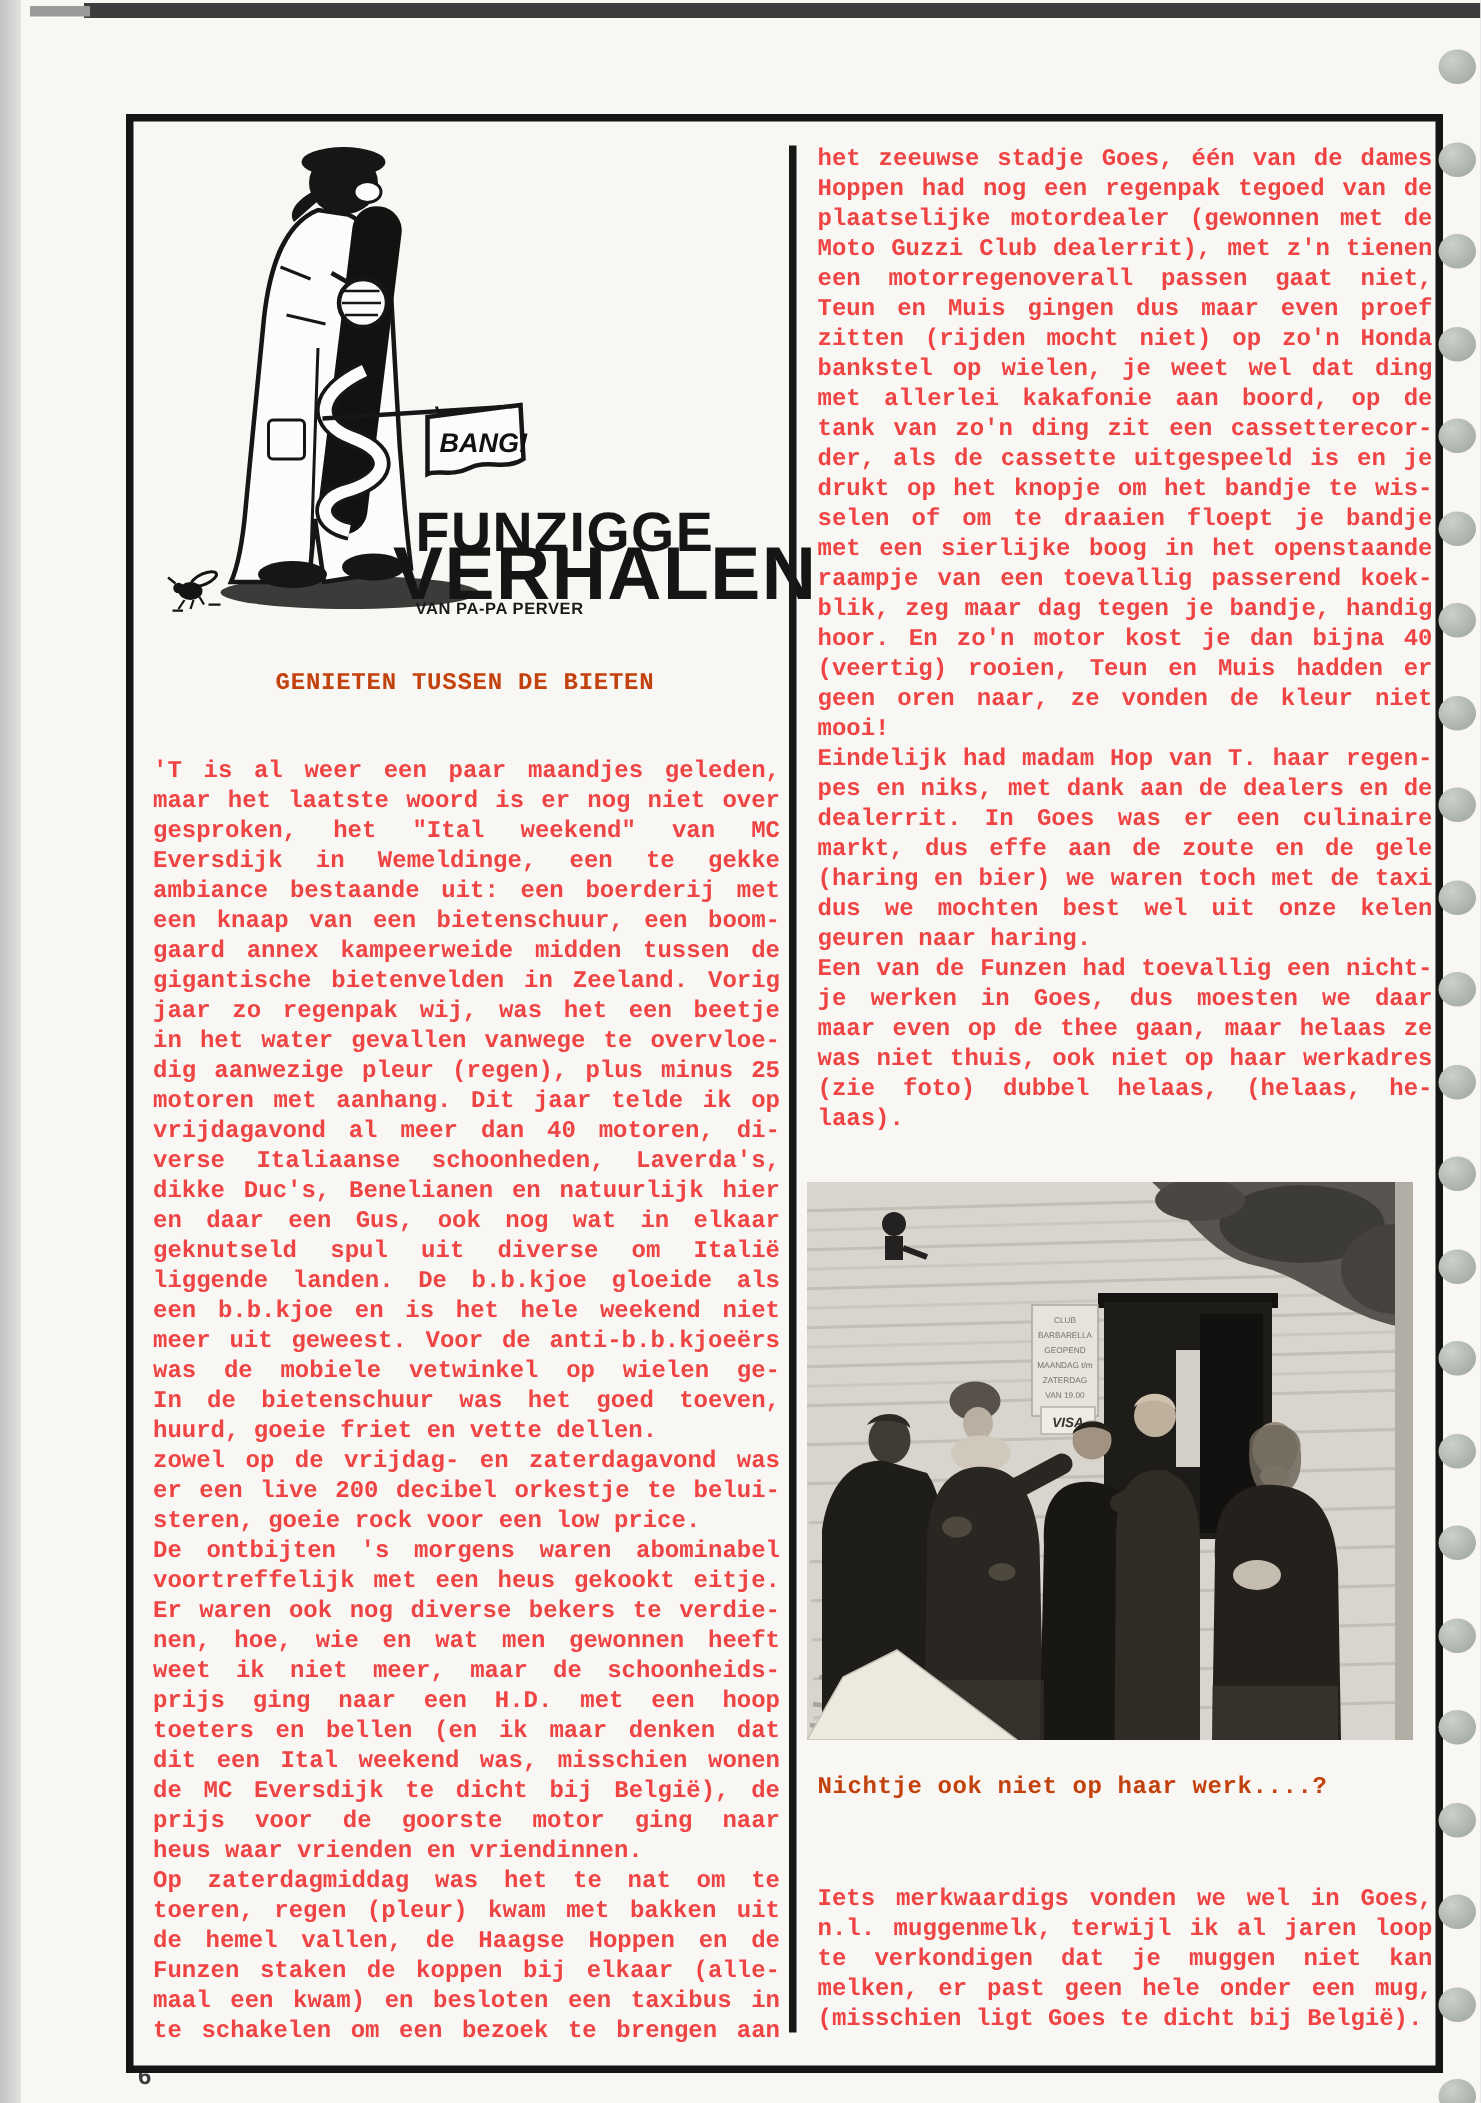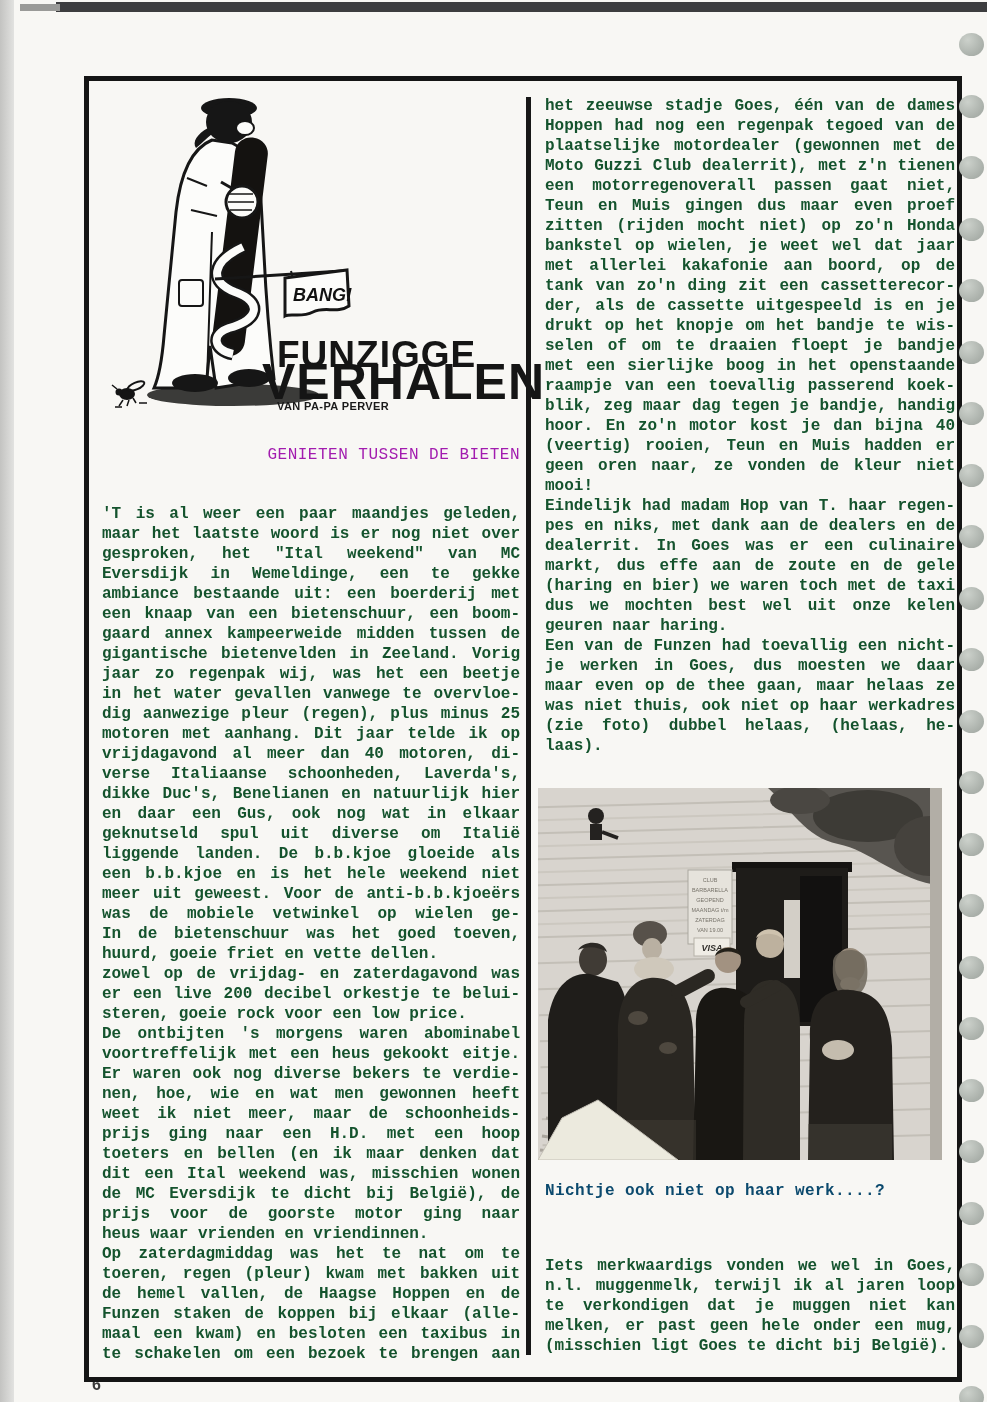--- a/index.html
+++ b/index.html
@@ -15,33 +15,33 @@
 
   .illustration { position:absolute; left:95px; top:82px; width:420px; height:348px; }
 
   .masthead-title { position:absolute; font-family:"Liberation Sans","DejaVu Sans",sans-serif;
                     font-weight:bold; color:#151515; line-height:1; white-space:nowrap; }
   .title1 { left:277px; top:336px; font-size:37px; letter-spacing:1px; }
   .title2 { left:262px; top:357px; font-size:50px; letter-spacing:1px; }
   .byline { position:absolute; left:277px; top:400px; font-family:"Liberation Sans","DejaVu Sans",sans-serif;
             font-weight:bold; font-size:11px; letter-spacing:.4px; color:#1a1a1a; }
 
-  .heading { position:absolute; left:100px; top:446px; width:420px; text-align:right;
-             font-weight:normal; font-size:16px; letter-spacing:.5px; color:#a21caf; }
-
-  .textcol { position:absolute; color:#14532d; font-size:16px; font-weight:600; }
+  .heading { position:absolute; left:100px; top:446px; width:420px; text-align:center;
+             font-weight:bold; font-size:16px; letter-spacing:.5px; color:#c2410c; }
+
+  .textcol { position:absolute; color:#ef4444; font-size:16px; font-weight:600; }
   .col-left  { left:102px; top:504px; width:418px; }
   .col-right { left:545px; top:96px;  width:410px; }
   .col-closing { left:545px; top:1256px; width:410px; }
   .tline { line-height:20px; white-space:normal; }
   .tline.just { text-align:justify; text-align-last:justify; }
 
   .photo { position:absolute; left:538px; top:788px; width:404px; height:372px; }
   .caption { position:absolute; left:545px; top:1182px; font-size:16px; font-weight:600;
-             letter-spacing:.4px; color:#0c4a6e; }
+             letter-spacing:.4px; color:#c2410c; }
 
   .page-number { position:absolute; left:92px; top:1376px; font-family:"Liberation Sans","DejaVu Sans",sans-serif;
                  font-weight:bold; font-size:16px; color:#3a3a3a; }
 
   .holes { position:absolute; left:0; top:0; width:987px; height:1402px; pointer-events:none; }
   .hole { position:absolute; left:959px; width:25px; height:23px; border-radius:50%;
           background:radial-gradient(circle at 35% 30%, #ccd1cb, #aab0aa 70%, #9fa59f); z-index:12; }
   .frame,.divider { z-index:2; }
   .photo { z-index:3; }
 </style>
@@ -145,21 +145,21 @@
       <div class="tline just">te schakelen om een bezoek te brengen aan</div>
     </div>
   <div class="textcol col-right">
       <div class="tline just">het zeeuwse stadje Goes, één van de dames</div>
       <div class="tline just">Hoppen had nog een regenpak tegoed van de</div>
       <div class="tline just">plaatselijke motordealer (gewonnen met de</div>
       <div class="tline just">Moto Guzzi Club dealerrit), met z'n tienen</div>
       <div class="tline just">een motorregenoverall passen gaat niet,</div>
       <div class="tline just">Teun en Muis gingen dus maar even proef</div>
       <div class="tline just">zitten (rijden mocht niet) op zo'n Honda</div>
-      <div class="tline just">bankstel op wielen, je weet wel dat jaar</div>
+      <div class="tline just">bankstel op wielen, je weet wel dat ding</div>
       <div class="tline just">met allerlei kakafonie aan boord, op de</div>
       <div class="tline just">tank van zo'n ding zit een cassetterecor-</div>
       <div class="tline just">der, als de cassette uitgespeeld is en je</div>
       <div class="tline just">drukt op het knopje om het bandje te wis-</div>
       <div class="tline just">selen of om te draaien floept je bandje</div>
       <div class="tline just">met een sierlijke boog in het openstaande</div>
       <div class="tline just">raampje van een toevallig passerend koek-</div>
       <div class="tline just">blik, zeg maar dag tegen je bandje, handig</div>
       <div class="tline just">hoor. En zo'n motor kost je dan bijna 40</div>
       <div class="tline just">(veertig) rooien, Teun en Muis hadden er</div>

